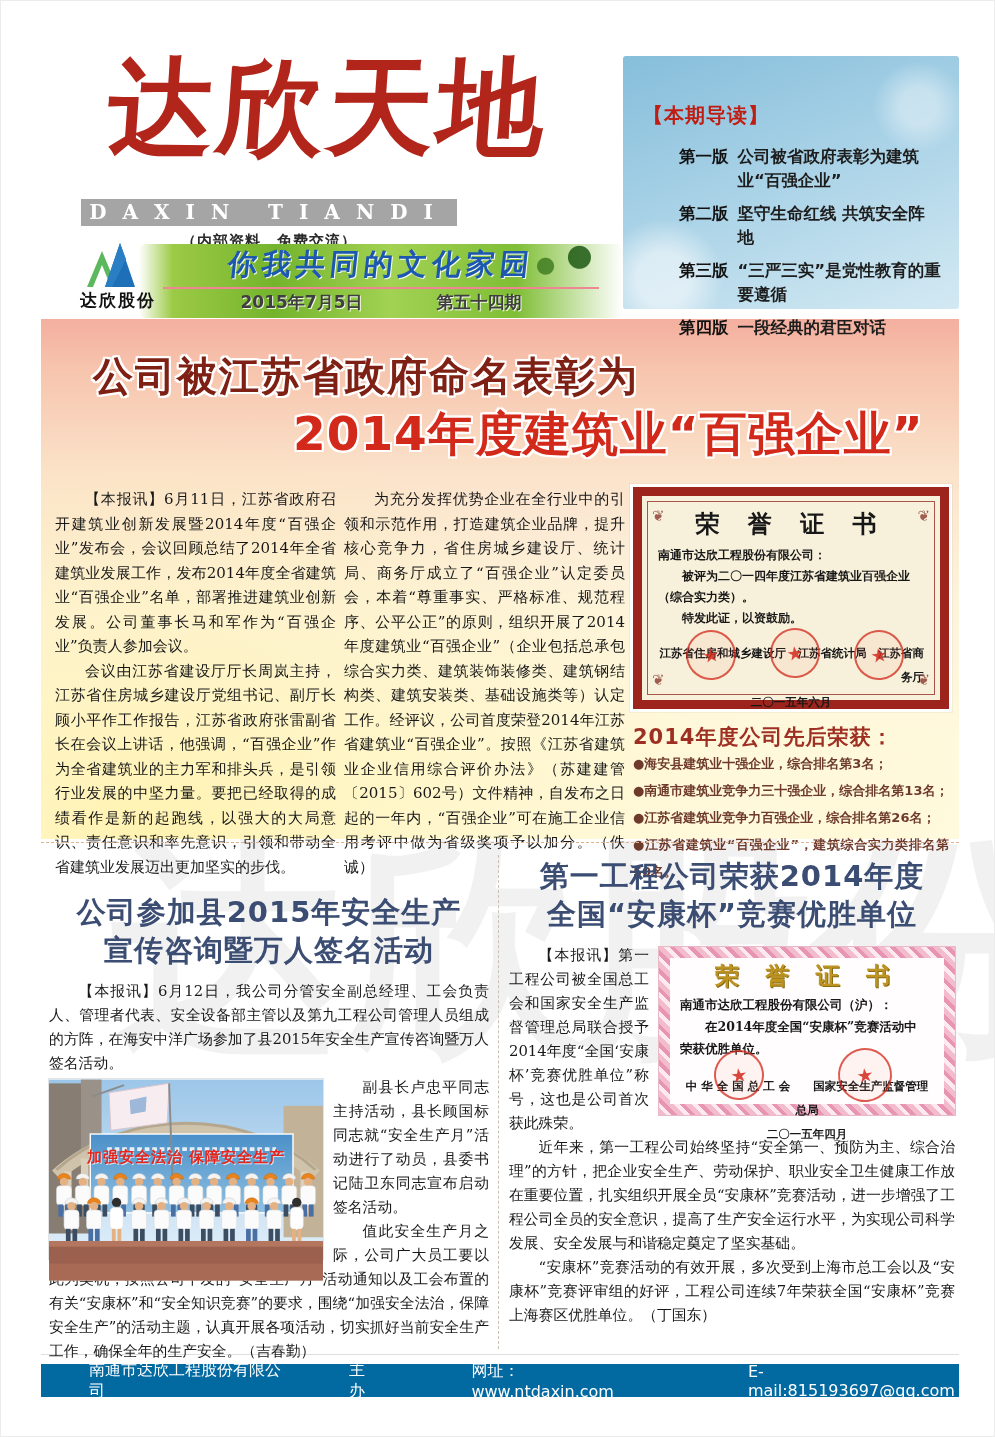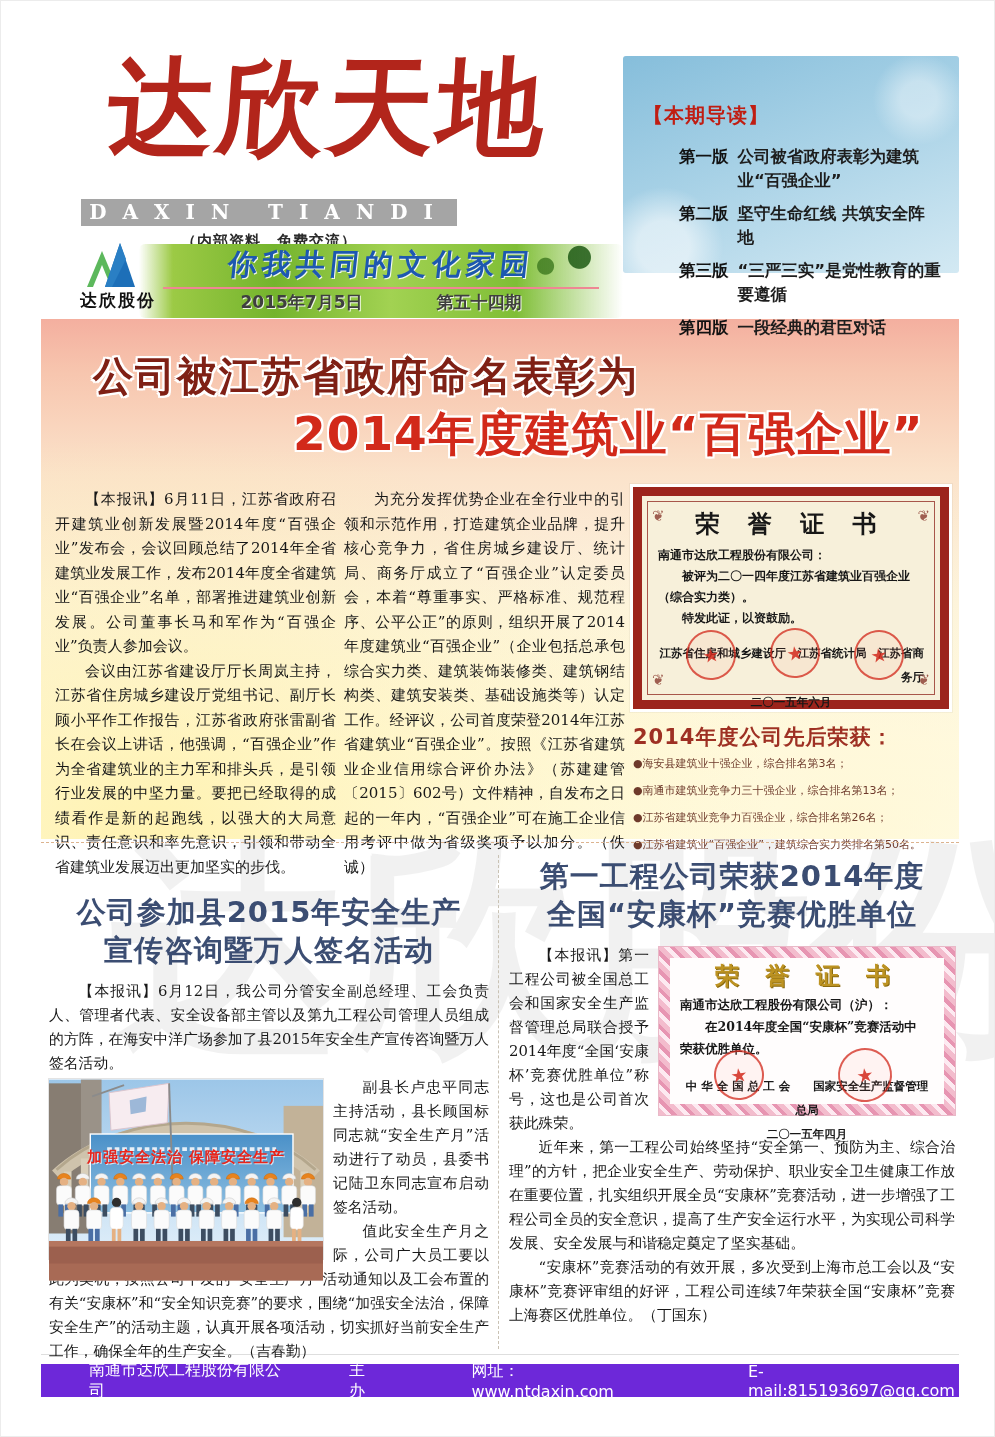--- a/index.html
+++ b/index.html
@@ -31,21 +31,21 @@
         radial-gradient(circle at 84% 30%, rgba(60,120,30,.8) 0 8px, rgba(60,120,30,0) 9px),
         linear-gradient(90deg, rgba(255,255,255,0) 0%, #9cca45 7%, #74b42d 28%, #a2d252 52%, #7fbe36 78%, rgba(255,255,255,0) 100%);}
   #slogan-text{position:absolute;left:0;top:1px;width:100%;text-align:center;font-size:29px;font-weight:bold;
       color:#1d58b0;letter-spacing:5px;font-family:"DejaVu Serif",serif;transform:skewX(-6deg);
       text-shadow:1px 1px 0 rgba(255,255,255,.9);}
   #slogan-line{position:absolute;left:24px;right:24px;top:43px;border-top:2px solid #ee8794;}
   #date-row{position:absolute;left:0;top:47px;width:100%;display:flex;justify-content:center;gap:74px;
       font-size:17px;font-weight:bold;color:#3f3f3f;text-shadow:1px 1px 0 rgba(255,255,255,.85);}
 
   
-  #guide{position:absolute;left:622px;top:55px;width:336px;height:217px;z-index:2;border-radius:3px;
+  #guide{position:absolute;left:622px;top:55px;width:336px;height:253px;z-index:2;border-radius:3px;
       background:
         radial-gradient(circle at 12% 88%, rgba(255,255,255,.55) 0 26px, rgba(255,255,255,0) 60px),
         radial-gradient(circle at 88% 20%, rgba(255,255,255,.4) 0 18px, rgba(255,255,255,0) 46px),
         linear-gradient(160deg,#86bedb 0%,#a7d1e6 45%,#d3e9f3 100%);
       box-sizing:border-box;padding:46px 18px 0 20px;}
   #guide-title{color:#c01d12;font-weight:bold;font-size:20px;letter-spacing:1px;margin-bottom:16px;}
   .guide-item{display:flex;margin-bottom:9px;font-size:16.5px;line-height:1.45;margin-left:36px;}
   .guide-item .lbl{font-weight:bold;color:#121212;white-space:nowrap;margin-right:9px;}
   .guide-item .txt{font-weight:bold;color:#1d1d1d;}
 
@@ -74,21 +74,21 @@
   .cert-line{font-size:12px;font-weight:bold;line-height:1.75;}
   .cert-indent{text-indent:2em;}
   #cert1-issuers{text-align:right;font-size:11.5px;font-weight:bold;margin-top:12px;}
   #cert1-date{text-align:center;font-size:11.5px;font-weight:bold;}
   .seal{position:absolute;width:46px;height:46px;border:2.5px solid rgba(210,40,28,.75);border-radius:50%;
       display:flex;align-items:center;justify-content:center;color:rgba(210,40,28,.85);font-size:19px;
       background:rgba(255,120,100,.07);transform:rotate(-8deg);}
 
   
   #awards-title{margin-top:16px;font-size:21px;font-weight:bold;color:#9e3023;letter-spacing:1px;}
-  .award-item{font-size:11px;font-weight:normal;color:#6e3a2b;line-height:27px;letter-spacing:0;}
+  .award-item{font-size:13px;font-weight:bold;color:#6e3a2b;line-height:27px;letter-spacing:0;}
 
   
   #sep-h{position:absolute;left:40px;width:918px;top:841px;border-top:1px dashed #dcb38e;z-index:1;}
   #sep-v{position:absolute;left:497px;top:854px;height:494px;border-left:1px dashed #c9c2b4;z-index:1;}
   #sep-footer{position:absolute;left:40px;width:918px;top:1353px;border-top:1px solid #dedede;z-index:1;}
 
   
   .art-h{text-align:center;font-size:29px;font-weight:bold;color:#3b4d72;line-height:38px;letter-spacing:1px;}
   .art-body{font-size:14.8px;line-height:24px;text-align:justify;color:#181818;margin-top:10px;}
   .art-body p{margin:0;text-indent:2em;}
@@ -106,21 +106,21 @@
       border-image:repeating-linear-gradient(45deg,#f3bccd 0 5px,#fdeaf1 5px 9px,#e795b2 9px 13px) 11;
       background:#fffdfd;box-shadow:0 0 0 1px #e9b9c8;position:relative;height:168px;
       font-family:"DejaVu Serif",serif;padding:6px 10px;box-sizing:border-box;}
   #cert2-title{text-align:center;font-size:24px;font-weight:bold;letter-spacing:9px;color:#bd9322;
       text-shadow:1px 1px 0 #8a6a10;margin:0 0 6px 0;}
   #cert2 .cert-line{font-size:12.5px;}
   #cert2-issuers{text-align:center;font-size:11.5px;font-weight:bold;margin-top:14px;}
   #cert2-date{text-align:center;font-size:11.5px;font-weight:bold;}
 
   
-  #footer{position:absolute;left:40px;top:1363px;width:918px;height:33px;background:#6d28d9;z-index:2;
+  #footer{position:absolute;left:40px;top:1363px;width:918px;height:33px;background:#0369a1;z-index:2;
       display:flex;align-items:center;color:#fff;font-size:16px;}
   #footer .f-pub{margin-left:48px;}
   #footer .f-role{margin-left:63px;}
   #footer .f-web{margin-left:92px;}
   #footer .f-mail{margin-left:96px;}
 </style>
 </head>
 <body>
 
 <div id="page">

